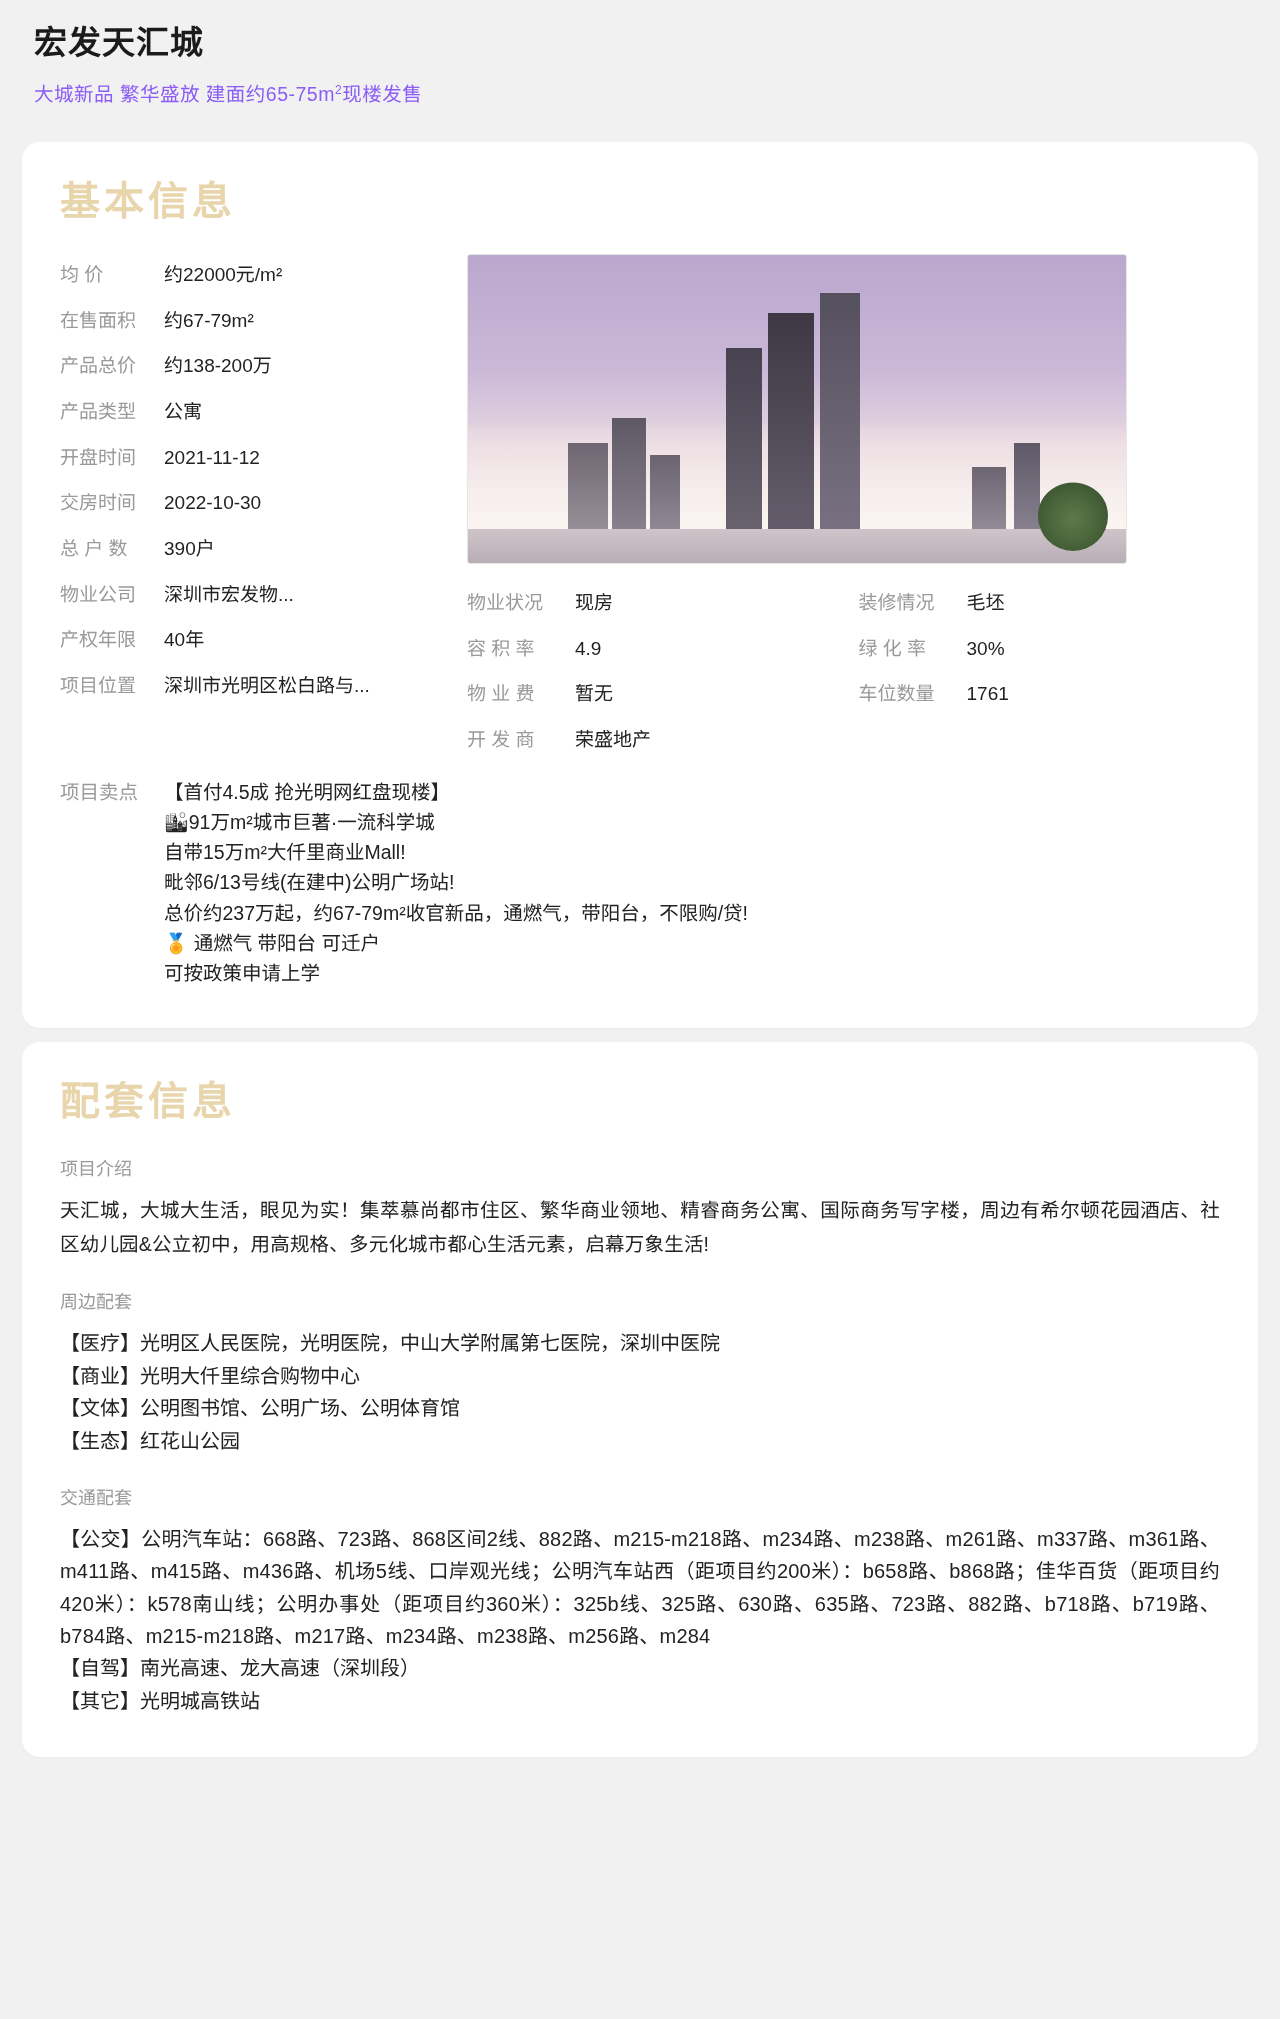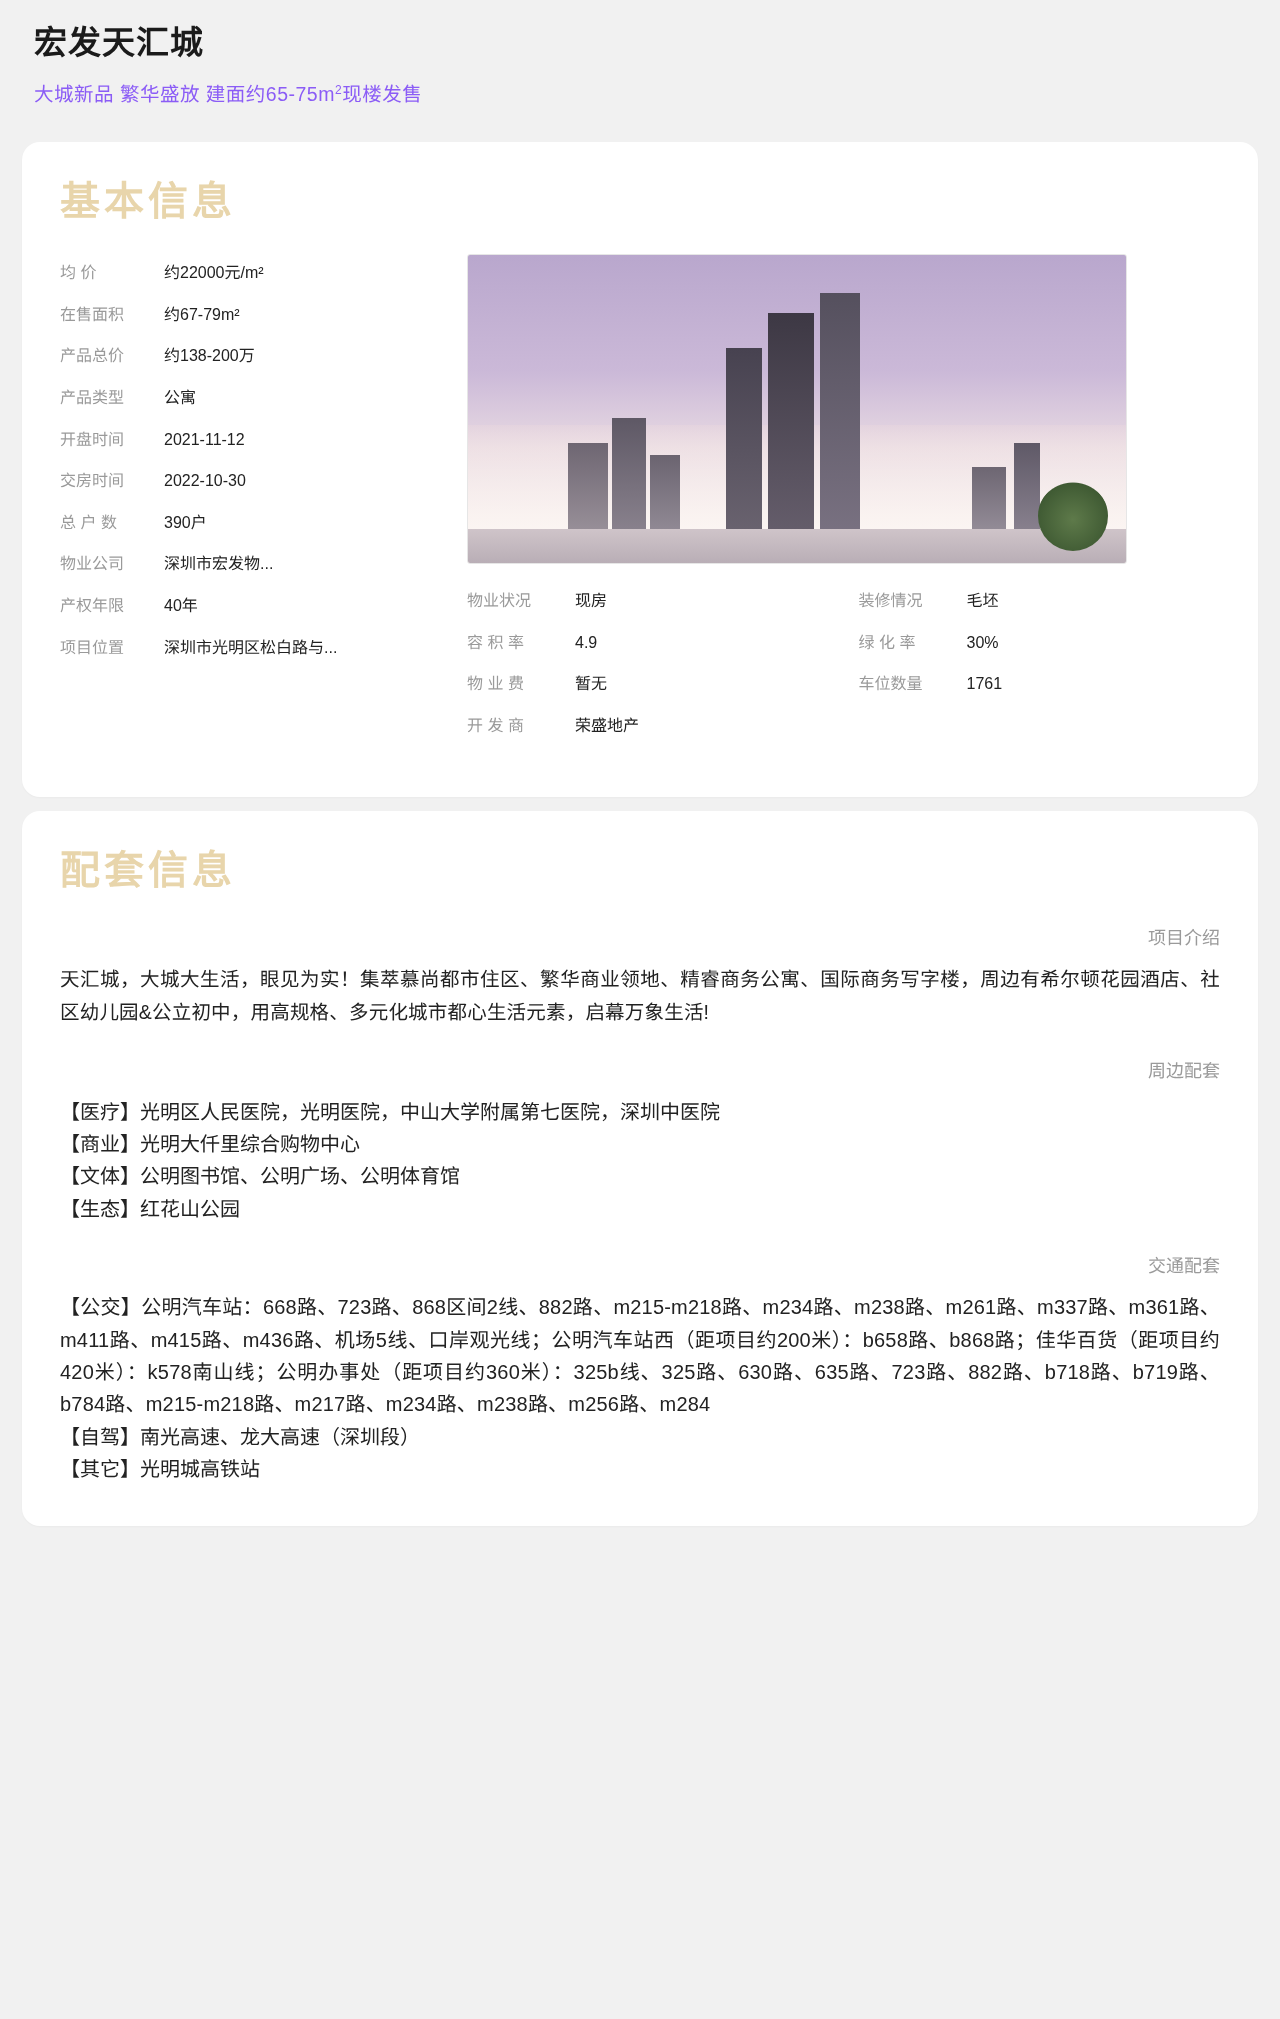--- a/index.html
+++ b/index.html
@@ -64,21 +64,21 @@
   }
   .basic-left {
     width: 395px;
     flex: 0 0 395px;
     padding-top: 8px;
   }
   .kv-row {
     display: flex;
     align-items: baseline;
     margin-bottom: 20px;
-    font-size: 16px;
+    font-size: 19px;
     line-height: 1.35;
   }
   .kv-label {
     color: #9a9a9a;
     flex: 0 0 104px;
     white-space: nowrap;
     letter-spacing: 0px;
   }
   .kv-value {
     color: #222;
@@ -143,21 +143,20 @@
   }
   .selling .kv-label { flex: 0 0 104px; color: #9a9a9a; }
   .selling .selling-body { color: #222; }
   .selling .selling-body div { white-space: pre-wrap; }
 
   
   .sec-label {
     font-size: 18px;
     color: #9a9a9a;
     margin: 26px 0 14px 0;
-    text-align: right;
   }
   .sec-label:first-of-type { margin-top: 6px; }
   .para {
     font-size: 19.5px;
     line-height: 1.72;
     color: #222;
     letter-spacing: 0.2px;
     text-align: justify;
   }
   .lines div {
@@ -271,20 +270,32 @@
             </div>
             <div class="kv-row">
               <span class="kv-label">车位数量</span>
               <span class="kv-value">1761</span>
             </div>
           </div>
         </div>
       </div>
     </div>
 
+    <div class="selling">
+      <span class="kv-label">项目卖点</span>
+      <div class="selling-body">
+        <div>【首付4.5成 抢光明网红盘现楼】</div>
+        <div>🏙91万m²城市巨著·一流科学城</div>
+        <div>自带15万m²大仟里商业Mall!</div>
+        <div>毗邻6/13号线(在建中)公明广场站!</div>
+        <div>总价约237万起，约67-79m²收官新品，通燃气，带阳台，不限购/贷!</div>
+        <div>🏅 通燃气 带阳台 可迁户</div>
+        <div>可按政策申请上学</div>
+      </div>
+    </div>
   </div>
 
   <div class="card">
     <div class="card-title">配套信息</div>
 
     <div class="sec-label">项目介绍</div>
     <div class="para">天汇城，大城大生活，眼见为实！集萃慕尚都市住区、繁华商业领地、精睿商务公寓、国际商务写字楼，周边有希尔顿花园酒店、社区幼儿园&amp;公立初中，用高规格、多元化城市都心生活元素，启幕万象生活!</div>
 
     <div class="sec-label">周边配套</div>
     <div class="lines">

